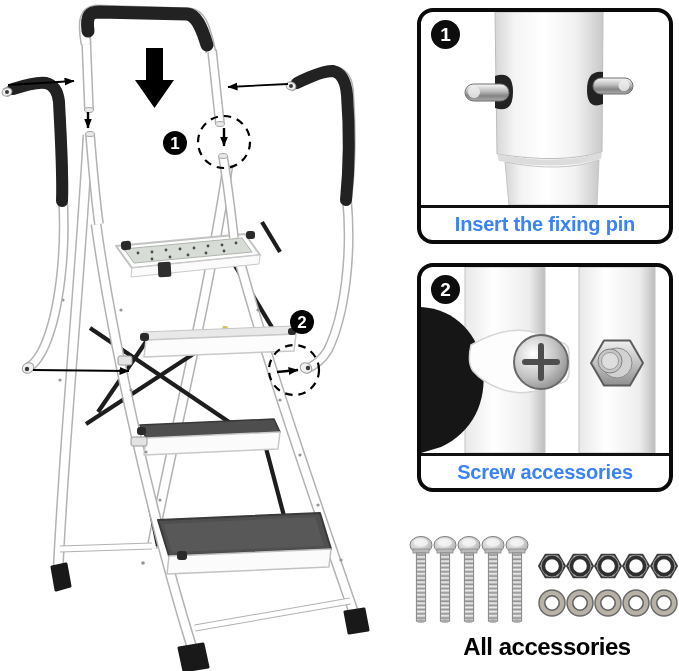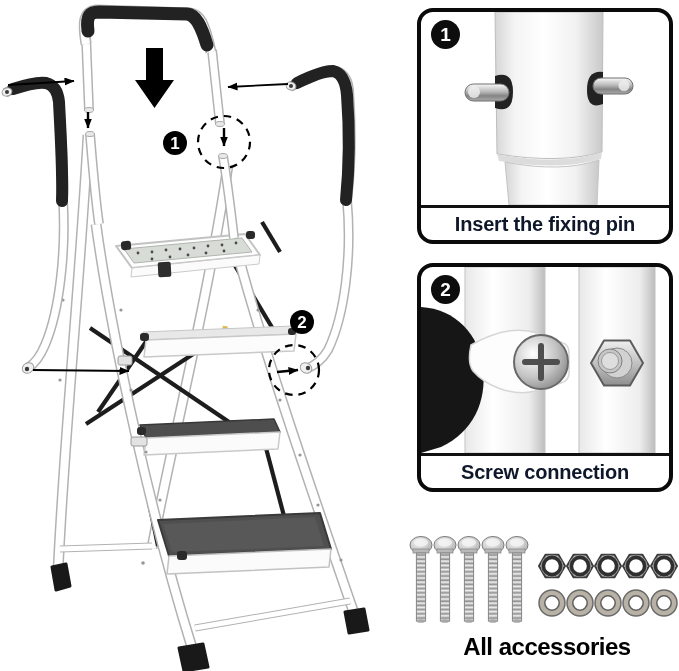--- a/index.html
+++ b/index.html
@@ -13,21 +13,21 @@
   .arrow{stroke:#000;fill:none;}
   .dash{fill:none;stroke:#000;stroke-width:2.2;stroke-dasharray:7.5 6;}
   .btxt{fill:#fff;font-size:17px;text-anchor:middle;}
   .acc-label{fill:#000;font-size:24px;text-anchor:middle;letter-spacing:-0.5px;}
   .panel{position:absolute;left:417px;width:256px;border:4px solid #0a0a0a;border-radius:16px;
          background:#fff;box-sizing:border-box;overflow:hidden;}
   .panel1{top:8px;height:236px;}
   .panel2{top:263px;height:229px;}
   .panel-img{position:relative;width:248px;}
   .panel-caption{height:32px;border-top:3px solid #111;display:flex;align-items:center;
-                 justify-content:center;font-size:20px;font-weight:bold;color:#0f172a;
+                 justify-content:center;font-size:20px;font-weight:bold;color:#3b82f6;
                  letter-spacing:-0.2px;}
   .pbadge{position:absolute;top:8px;left:10px;width:29px;height:29px;border-radius:50%;
           background:#0d0d0d;color:#fff;font-weight:bold;font-size:19px;display:flex;
           align-items:center;justify-content:center;}
   .ladder-svg{position:absolute;left:0;top:0;}
   .acc-svg{position:absolute;left:400px;top:533px;}
 </style>
 </head>
 <body>
 
@@ -281,21 +281,21 @@
         </g>
         <polygon points="222,96 209,118.5 183,118.5 170,96 183,73.5 209,73.5" fill="url(#g_hex)" stroke="#5c5c5c" stroke-width="2" stroke-linejoin="round"></polygon>
         <circle cx="196" cy="96" r="15" fill="#d2d2d2" stroke="#8a8a8a"></circle>
         <circle cx="189" cy="94" r="12" fill="#c6c6c6" stroke="#808080"></circle>
         <circle cx="189" cy="94" r="8.5" fill="#dedede" stroke="#9a9a9a"></circle>
       </svg>
       <div class="pbadge">
         <span>2</span>
       </div>
     </div>
-    <div class="panel-caption">Screw connection</div>
+    <div class="panel-caption">Screw accessories</div>
   </div>
 
   <svg class="acc-svg" width="279" height="138" viewBox="0 0 279 138">
     <defs>
       <pattern id="thr" x="0" y="0" width="10" height="4.2" patternUnits="userSpaceOnUse">
         <rect width="10" height="4.2" fill="#c9c9c9"></rect>
         <line x1="0" y1="1" x2="10" y2="1" stroke="#8c8c8c" stroke-width="1.2"></line>
         <line x1="0" y1="3" x2="10" y2="3" stroke="#efefef" stroke-width="1"></line>
       </pattern>
       <radialGradient id="acc_head" cx="0.4" cy="0.35" r="0.9">

